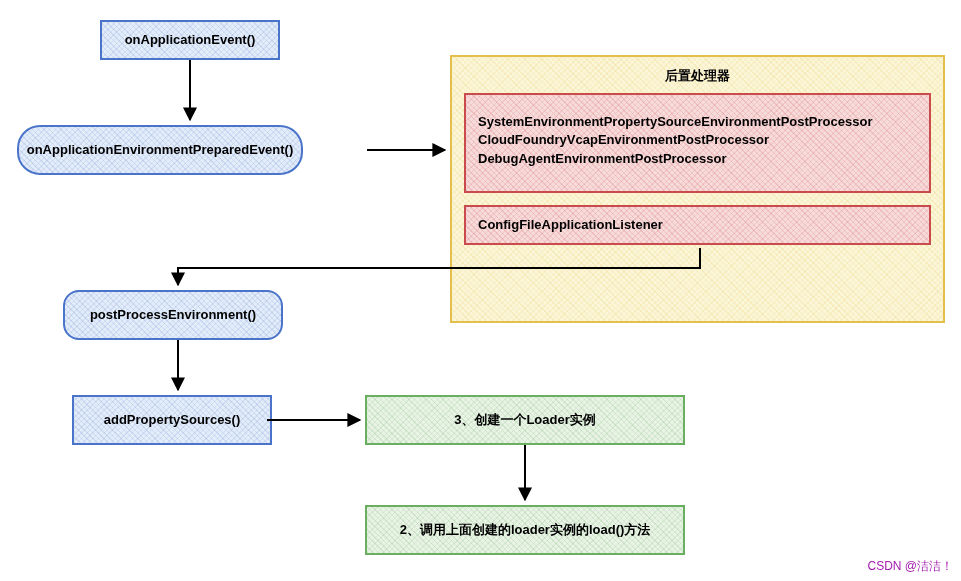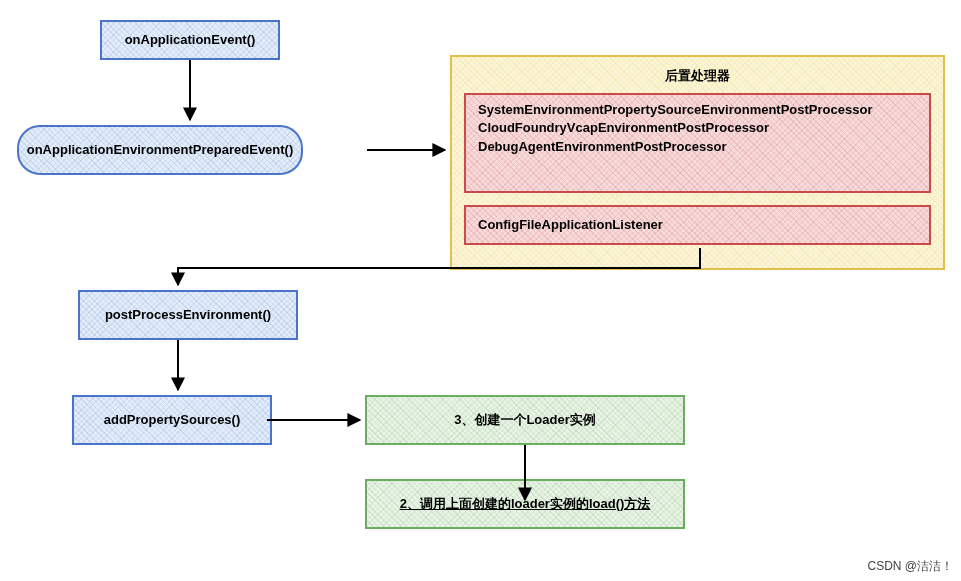--- a/index.html
+++ b/index.html
@@ -55,64 +55,64 @@
     position: absolute;
     left: 0; top: 0;
     width: 961px; height: 581px;
     pointer-events: none;
   }
   .watermark {
     position: absolute;
     right: 8px;
     bottom: 6px;
     font-size: 12px;
-    color: #404040;
+    color: #a21caf;
     font-weight: normal;
   }
 </style>
 </head>
 <body>
 
 <div class="box blue-box" style="left:100px; top:20px; width:180px; height:40px;">
   <span>onApplicationEvent()</span>
 </div>
 
 <div class="box blue-box" style="left:17px; top:125px; width:286px; height:50px;border-radius:23px;">
   <span>onApplicationEnvironmentPreparedEvent()</span>
 </div>
 
-<div class="box blue-box" style="left:78px; top:290px; width:220px; height:50px;">
+<div class="box blue-box" style="left:63px; top:290px; width:220px; height:50px;border-radius:16px;">
   <span>postProcessEnvironment()</span>
 </div>
 
 <div class="box blue-box" style="left:72px; top:395px; width:200px; height:50px;">
   <span>addPropertySources()</span>
 </div>
 
-<div class="box yellow-box" style="left:450px; top:55px; width:495px; height:215px; display:block; padding:10px 12px;">
+<div class="box yellow-box" style="left:450px; top:55px; width:495px; height:268px; display:block; padding:10px 12px;">
   <div class="title-text" style="text-align:center; margin-bottom:8px;">
     <span>后置处理器</span>
   </div>
 
-  <div class="box red-box left-text" style="position:relative; left:0; top:0; width:100%; height:100px; display:block; padding:6px 12px;">
+  <div class="box red-box left-text" style="position:relative; left:0; top:0; width:100%; height:100px; display:block; padding:18px 12px;">
     <div>SystemEnvironmentPropertySourceEnvironmentPostProcessor</div>
     <div>CloudFoundryVcapEnvironmentPostProcessor</div>
     <div>DebugAgentEnvironmentPostProcessor</div>
   </div>
 
   <div class="box red-box left-text" style="position:relative; left:0; top:12px; width:100%; height:40px; padding:16px 12px;">
     <span>ConfigFileApplicationListener</span>
   </div>
 </div>
 
 <div class="box green-box" style="left:365px; top:395px; width:320px; height:50px;">
   <span>3、创建一个Loader实例</span>
 </div>
 
-<div class="box green-box" style="left:365px; top:479px; width:320px; height:50px;text-decoration:underline;">
+<div class="box green-box" style="left:365px; top:505px; width:320px; height:50px;">
   <span>2、调用上面创建的loader实例的load()方法</span>
 </div>
 
 <svg class="connectors">
   <defs>
     <marker id="arrow" viewBox="0 0 10 10" refX="9" refY="5" markerWidth="7" markerHeight="7" orient="auto-start-reverse">
       <path d="M 0 0 L 10 5 L 0 10 z" fill="#000"></path>
     </marker>
   </defs>
 

